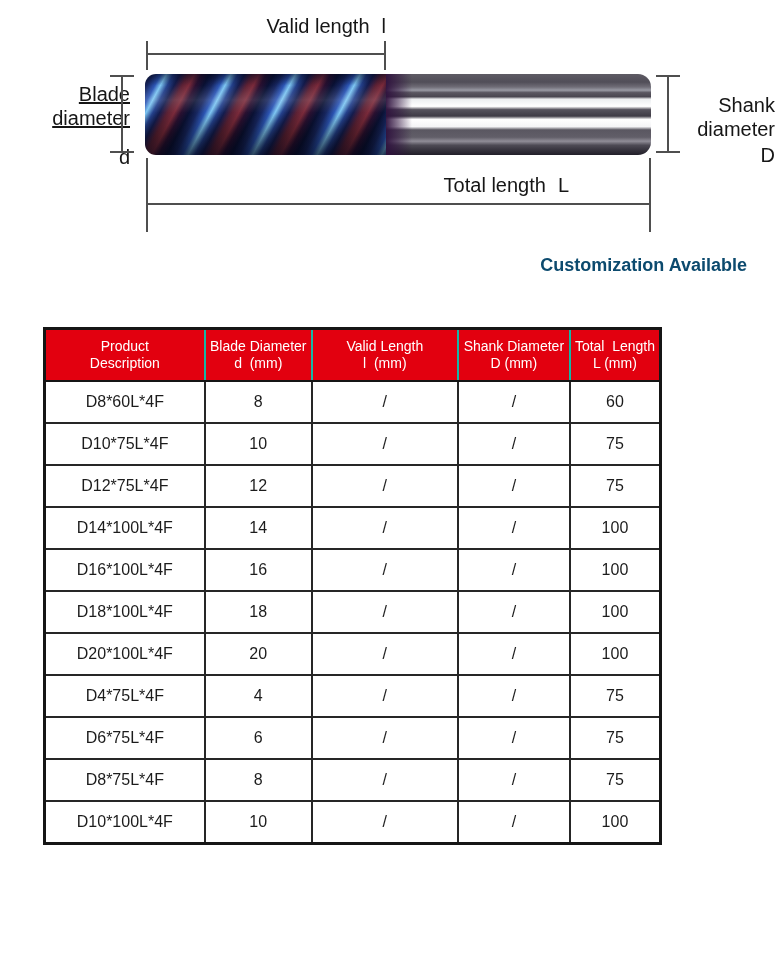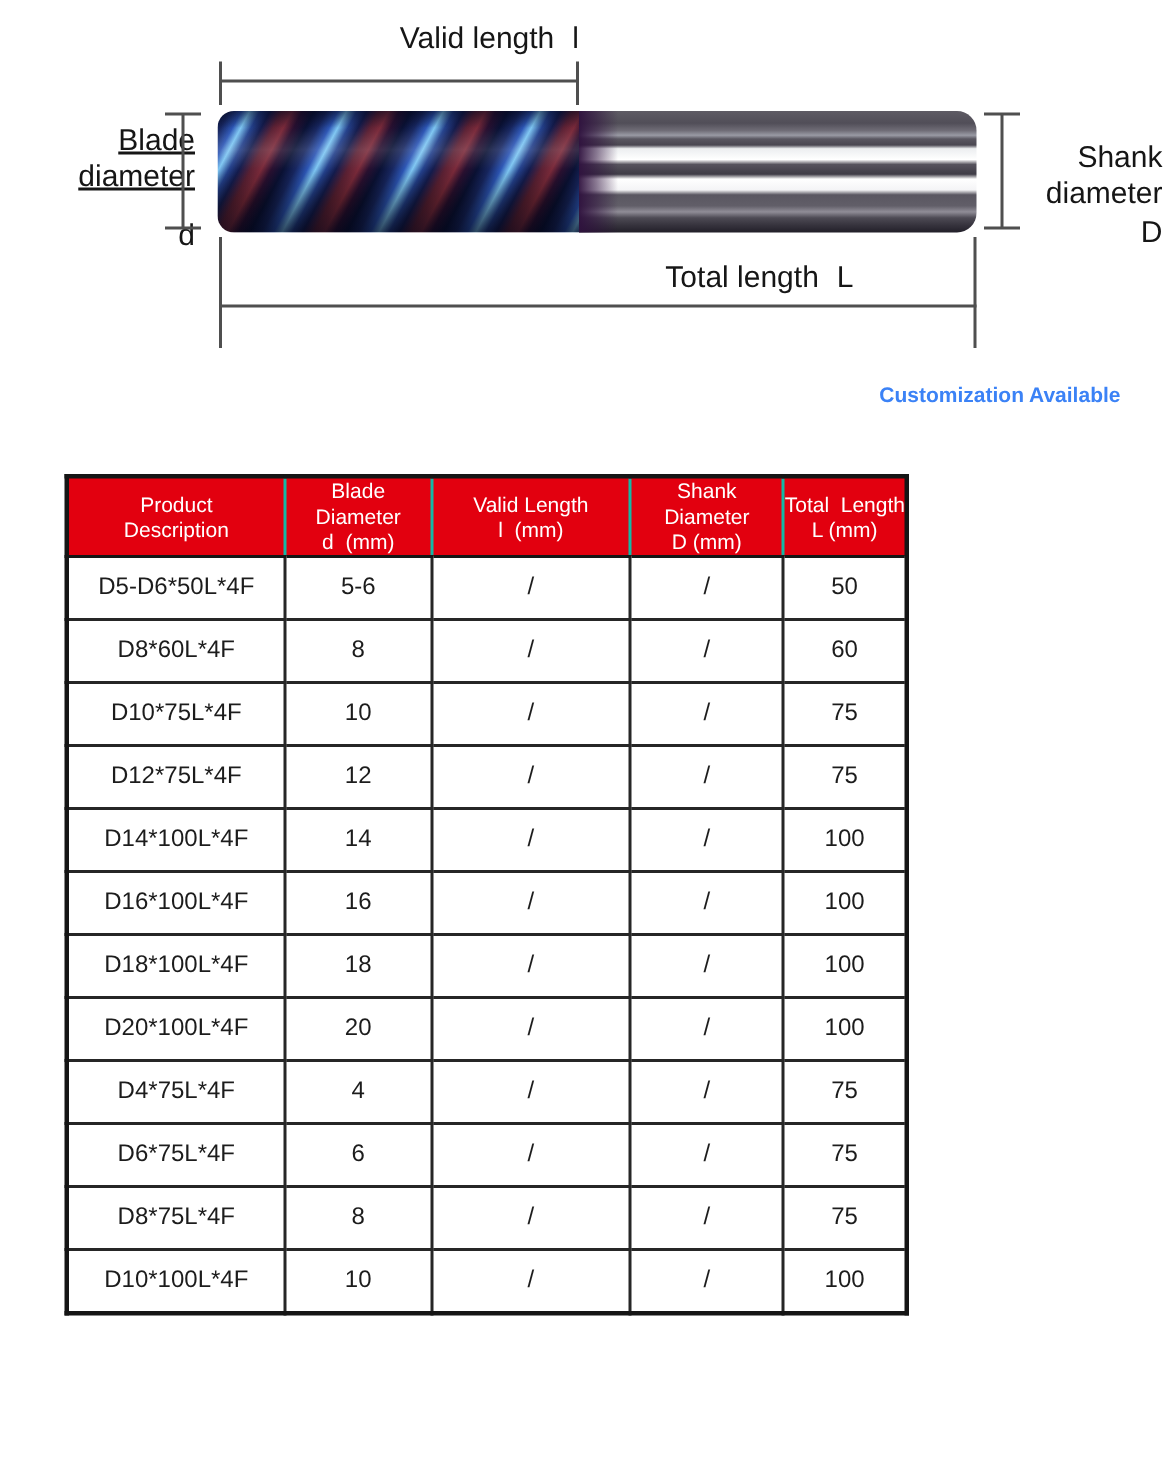--- a/index.html
+++ b/index.html
@@ -28,24 +28,24 @@
       #5e5b64 0%, #514e58 10%, #6f6c76 16%, #999aa4 20%, #5a5761 23%,
       #4a4751 28%, #eceef0 31%, #ffffff 40%, #56535d 44%, #3f3c46 52%,
       #ffffff 56%, #f4f4f6 65%, #5a5761 69%, #615e68 78%,
       #908d97 83%, #4d4a54 88%, #36333d 94%, #221f29 100%);
   }
   .transition{position:absolute;left:386px;top:74px;width:26px;height:81px;
     background:linear-gradient(90deg, rgba(47,17,62,0.95) 0%, rgba(47,17,62,0.55) 45%, rgba(47,17,62,0) 100%);}
 
   
   .custom-note{position:absolute;left:455px;top:255px;width:292px;text-align:right;
-    font-size:14px;font-weight:bold;color:#3b82f6;}
+    font-size:18px;font-weight:bold;color:#0c4a6e;}
 
   
-  table.spec{position:absolute;left:43px;top:316px;width:563px;
+  table.spec{position:absolute;left:43px;top:327px;width:619px;
     border-collapse:collapse;table-layout:fixed;border:3px solid #151515;}
   table.spec th{height:50px;background:#e2000f;color:#ffffff;font-size:14px;
     font-weight:400;line-height:17px;text-align:center;vertical-align:middle;
     border-bottom:2px solid #151515;border-left:2px solid #14b8a6;padding:0;}
   table.spec th:first-child{border-left:none;}
   table.spec th span{display:block;}
   table.spec td{height:40px;font-size:16px;color:#1c1c1c;text-align:center;
     vertical-align:middle;border:2px solid #262626;padding:0;background:#ffffff;}
 </style>
 </head>
@@ -121,27 +121,20 @@
           <span>D (mm)</span>
         </th>
         <th>
           <span>Total&nbsp;&nbsp;Length</span>
           <span>L (mm)</span>
         </th>
       </tr>
     </thead>
     <tbody id="spec-tbody">
         <tr>
-      <td>D5-D6*50L*4F</td>
-      <td>5-6</td>
-      <td>/</td>
-      <td>/</td>
-      <td>50</td>
-    </tr>
-        <tr>
       <td>D8*60L*4F</td>
       <td>8</td>
       <td>/</td>
       <td>/</td>
       <td>60</td>
     </tr>
         <tr>
       <td>D10*75L*4F</td>
       <td>10</td>
       <td>/</td>

